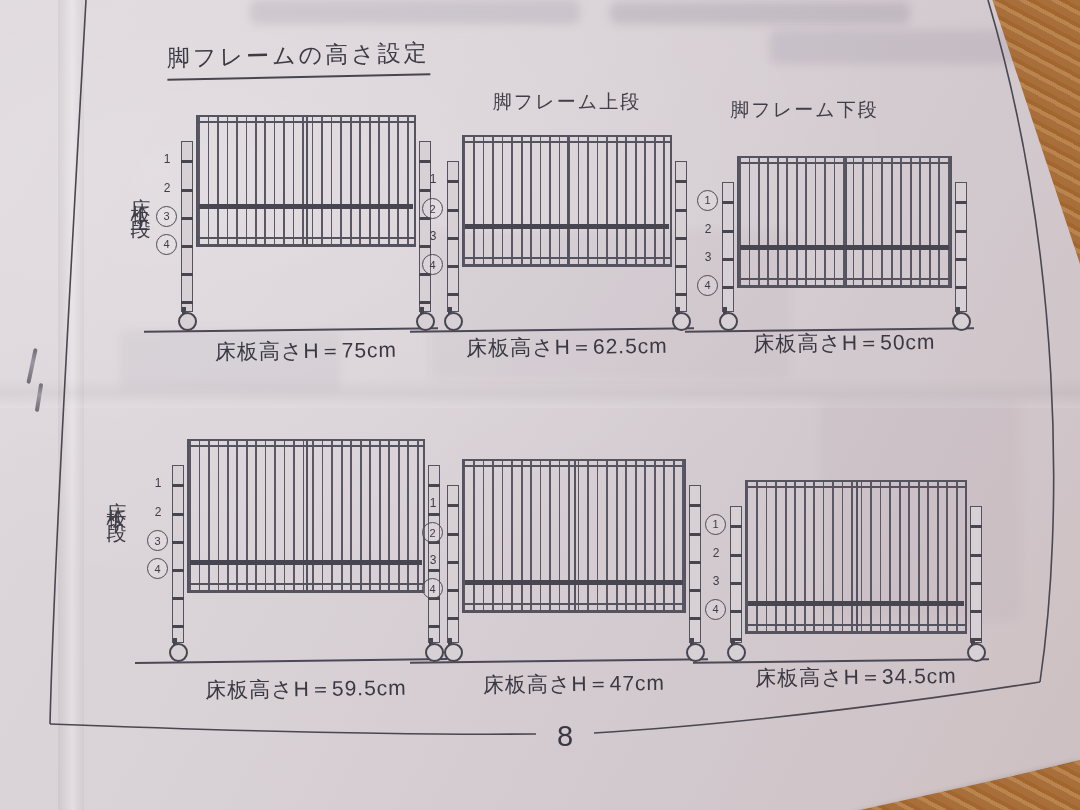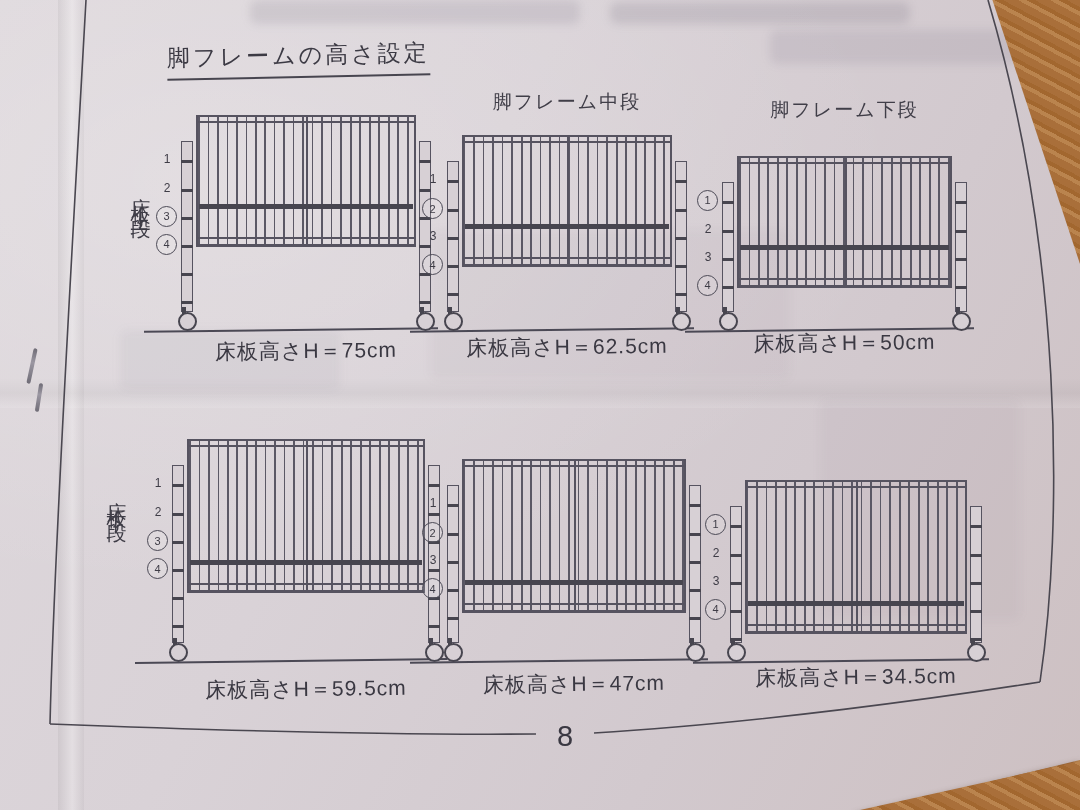--- a/index.html
+++ b/index.html
@@ -69,22 +69,22 @@
 
     <svg id="borders" viewBox="0 0 1080 810">
       <path d="M86,0 C72,250 54,560 50,724" fill="none" stroke="#4a4750" stroke-width="1.6"></path>
       <path d="M50,724 C230,731 420,735 536,734" fill="none" stroke="#4a4750" stroke-width="1.6"></path>
       <path d="M594,733 C760,723 945,697 1040,682" fill="none" stroke="#4a4750" stroke-width="1.6"></path>
       <path d="M1040,682 C1064,520 1062,250 988,0" fill="none" stroke="#4a4750" stroke-width="1.6"></path>
     </svg>
 
     <div class="page-title">脚フレームの高さ設定</div>
 
-    <div class="col-header" style="left:462px;top:89px;width:210px;">脚フレーム中段</div>
-    <div class="col-header" style="left:737px;top:97px;width:215px;">脚フレーム下段</div>
+    <div class="col-header" style="left:462px;top:89px;width:210px;">脚フレーム上段</div>
+    <div class="col-header" style="left:697px;top:97px;width:215px;">脚フレーム下段</div>
 
     <div class="row-label" style="left:128px;top:182px;">床板上段</div>
     <div class="row-label" style="left:104px;top:486px;">床板下段</div>
 
     <div class="caption" style="left:196px;top:337px;width:220px;">床板高さH＝75cm</div>
     <div class="caption" style="left:462px;top:333px;width:210px;">床板高さH＝62.5cm</div>
     <div class="caption" style="left:737px;top:329px;width:215px;">床板高さH＝50cm</div>
     <div class="caption" style="left:187px;top:675px;width:238px;">床板高さH＝59.5cm</div>
     <div class="caption" style="left:462px;top:670px;width:224px;">床板高さH＝47cm</div>
     <div class="caption" style="left:745px;top:663px;width:222px;">床板高さH＝34.5cm</div>

